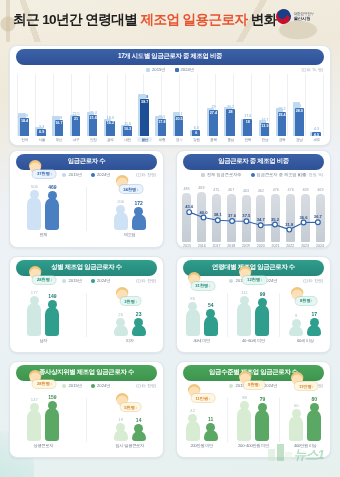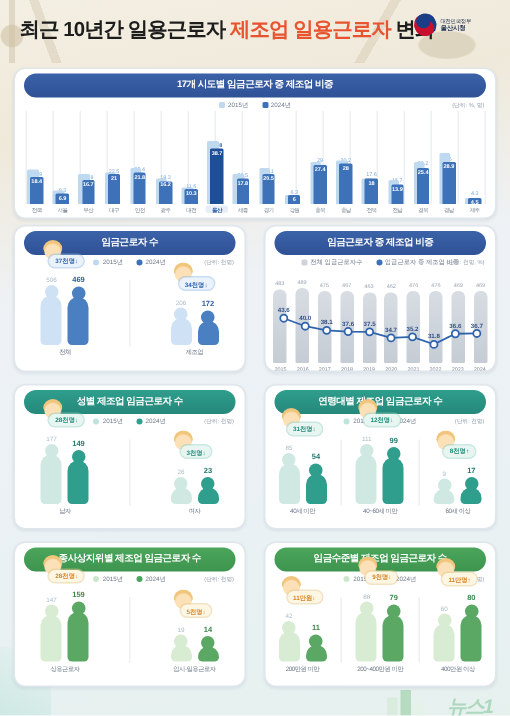--- a/index.html
+++ b/index.html
@@ -134,39 +134,39 @@
   .combo-bars{ position:absolute; inset:0; display:flex; justify-content:space-between;
                align-items:flex-end; }
   .cb{ width:9px; background:linear-gradient(#d8dde3,#c5ccd4);
        border-radius:4px 4px 1px 1px; position:relative; }
   .cb .cv{ position:absolute; top:-6px; left:50%; transform:translateX(-50%);
            font-size:3.7px; color:#9aa4b1; }
   .combo-line{ position:absolute; inset:0; }
   .combo-x{ display:flex; justify-content:space-between; margin:2px 5px 0; }
   .combo-x span{ font-size:3.6px; color:#7b8797; width:10px; text-align:center;}
   .watermark{
-    position:absolute; right:6px; bottom:0; width:76px; height:30px; opacity:.55;
-    display:flex; align-items:flex-end; gap:16px; z-index:6;
+    position:absolute; right:6px; bottom:16px; width:76px; height:30px; opacity:.55;
+    display:flex; align-items:flex-end; gap:1px; z-index:6;justify-content:center;
   }
   .wm-bars{ display:flex; gap:1.5px; align-items:flex-end; }
   .wm-bars i{ display:block; width:7px; background:#9ccfa4; }
   .wm-txt{ font-size:13px; font-weight:bold; color:#7fc49a; letter-spacing:-1px;
            line-height:1; font-style:italic; }
   .corner-deco{
     position:absolute; left:0; bottom:0; width:34px; height:46px;
     background:linear-gradient(30deg, rgba(180,225,215,.5), rgba(210,235,225,0));
     border-radius:0 40px 0 0; z-index:0;
   }
 </style>
 </head>
 <body>
 
 <div class="header">
   <div class="hdr-title">
-    <span>최근 10년간 일용근로자 </span><span class="accent">제조업 일용근로자</span><span> 변화</span>
+    <span>최근 10년간 연령대별 </span><span class="accent">제조업 일용근로자</span><span> 변화</span>
   </div>
   <div class="hdr-emblem">
     <div class="taegeuk"></div>
     <div class="emblem-txt">
       <span>대한민국정부</span>
       <b>울산시청</b>
     </div>
   </div>
 </div>
 

